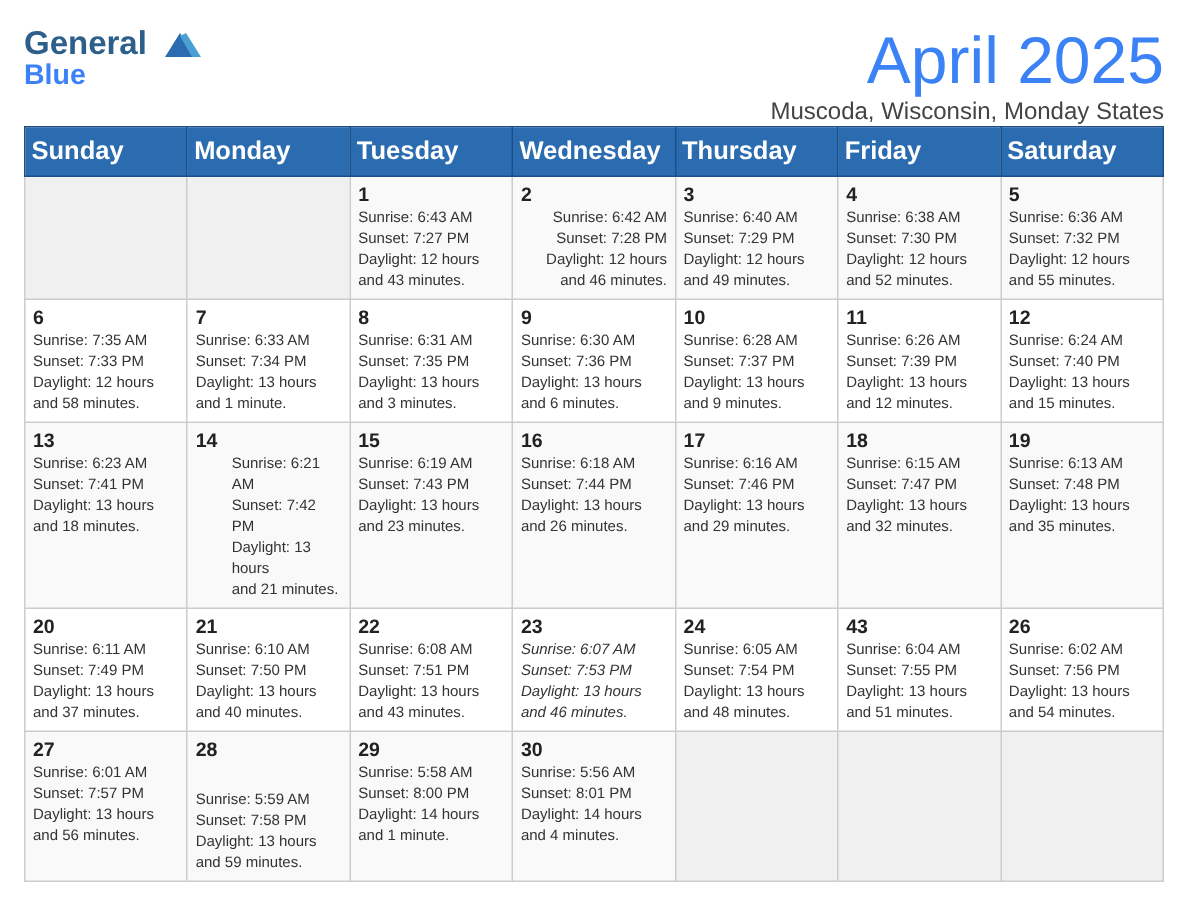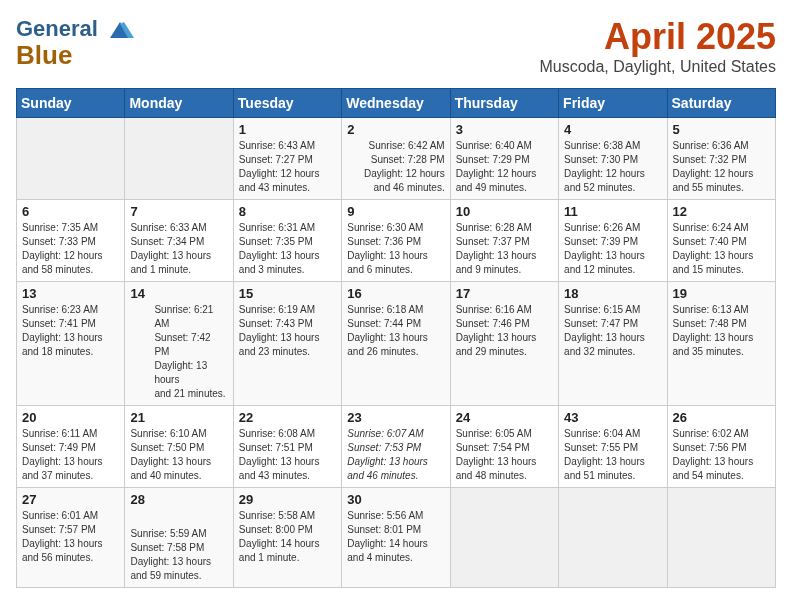--- a/index.html
+++ b/index.html
@@ -7,21 +7,20 @@
       font-family: Arial, sans-serif;
       background: #fff;
       width: 792px;
       min-height: 612px;
       padding: 16px;
     }
     .header {
       display: flex;
       justify-content: space-between;
       align-items: flex-start;
-      margin-bottom: 12px;
     }
     .logo {
       display: flex;
       align-items: center;
     }
     .logo-text {
       font-size: 22px;
       font-weight: bold;
       color: #2c5f8a;
       line-height: 1.1;
@@ -31,38 +30,38 @@
     }
     .logo-icon {
       width: 28px;
       height: 28px;
       margin-left: 2px;
     }
     .title-block {
       text-align: right;
     }
     .month-title {
-      font-size: 36px;
-      font-weight: bold;
-      color: #c2410c;
+      font-size: 44px;
+      font-weight: normal;
+      color: #3b82f6;
     }
     .location-title {
       font-size: 16px;
       color: #444;
     }
     .calendar {
       width: 100%;
       border-collapse: collapse;
       font-size: 11px;
     }
     .calendar thead tr th {
       background: #2b6cb0;
       color: #fff;
       padding: 6px 4px;
-      font-size: 14px;
+      font-size: 17px;
       font-weight: bold;
       text-align: left;
       border: 1px solid #1a4f8a;
     }
     .calendar tbody tr td {
       border: 1px solid #ccc;
       vertical-align: top;
       padding: 4px 5px;
       width: 107px;
       min-height: 80px;
@@ -95,26 +94,26 @@
     <div>
       <div style="display:flex;align-items:center;">
         <div class="logo-text">
           <span>General</span>
           <svg class="logo-icon" viewBox="0 0 28 28" style="display:inline-block;vertical-align:middle;margin-left:2px;">
             <polygon points="4,22 14,6 24,22" fill="#2b6cb0"></polygon>
             <polygon points="14,8 22,22 28,22 18,6" fill="#4a9fd4"></polygon>
           </svg>
         </div>
       </div>
-      <div style="font-size:26px;font-weight:bold;color:#a16207;margin-top:-4px;">Blue</div>
+      <div style="font-size:19px;font-weight:bold;color:#3b82f6;margin-top:-4px;">Blue</div>
     </div>
   </div>
   <div class="title-block">
     <div class="month-title">April 2025</div>
-    <div class="location-title">Muscoda, Daylight, United States</div>
+    <div class="location-title">Muscoda, Wisconsin, Monday States</div>
   </div>
 </div>
 
 <table class="calendar">
   <thead>
     <tr id="weekday-header">
         <th>Sunday</th>
         <th>Monday</th>
         <th>Tuesday</th>
         <th>Wednesday</th>

